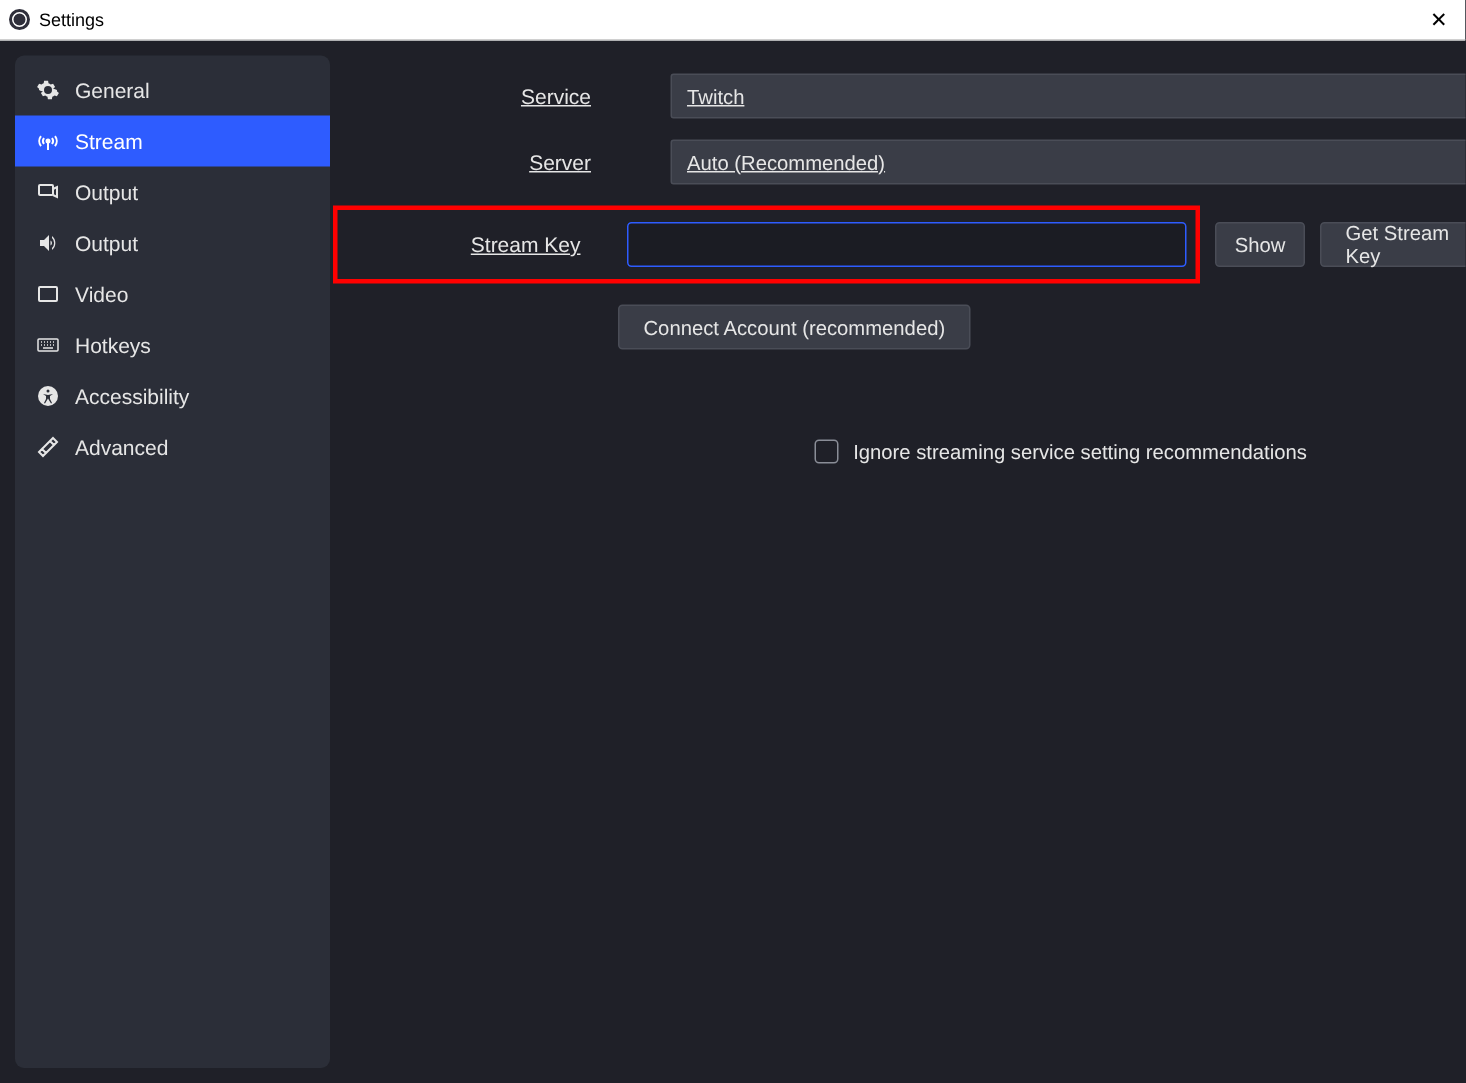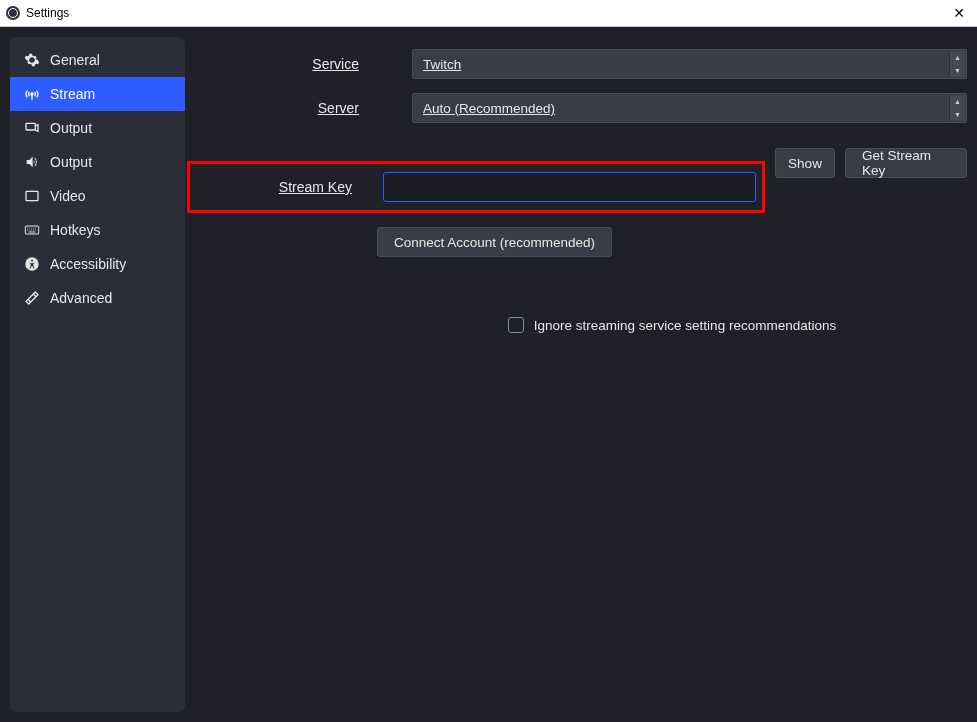--- a/index.html
+++ b/index.html
@@ -40,21 +40,21 @@
 }
 .titlebar .spacer { flex: 1; }
 .titlebar .close-x { font-size: 14px; padding: 2px 6px; cursor: pointer; }
 .workspace {
   display: flex;
   padding: 10px;
   gap: 8px;
   height: calc(722px - 27px);
 }
 .sidebar {
-  width: 175px;
+  width: 210px;
   background: #2b2e38;
   border-radius: 6px;
   padding: 6px 0;
   flex-shrink: 0;
 }
 .sidebar-item {
   display: flex;
   align-items: center;
   gap: 10px;
   padding: 9px 14px;
@@ -125,21 +125,20 @@
   justify-content: center;
   font-size: 7px;
   color: #ccc;
 }
 .highlight-box {
   position: relative;
   border: 3px solid #ff0000;
   padding: 8px 6px;
   margin-bottom: 14px;
   margin-left: -6px;
-  margin-top: 24px;
 }
 .highlight-box .form-row { margin-bottom: 0; }
 .stream-key-input {
   width: 373px;
   height: 30px;
   background: #1b1c23;
   border: 1.5px solid #2e5cff;
   border-radius: 3px;
 }
 .btn {

